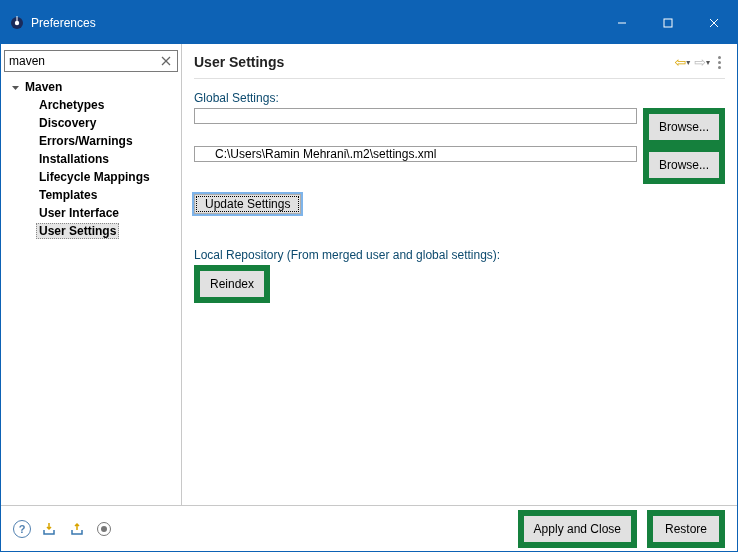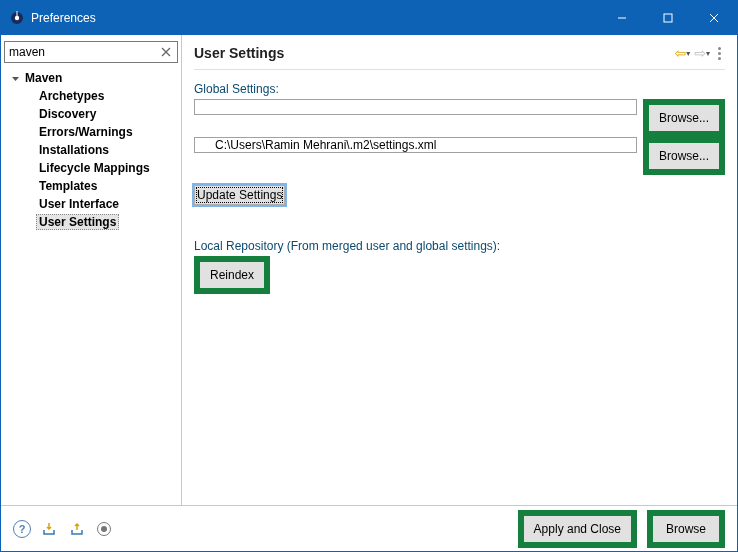--- a/index.html
+++ b/index.html
@@ -1,18 +1,18 @@
 <!DOCTYPE html>
 <html><head>
 <meta charset="utf-8">
 <style>
   * { box-sizing: border-box; margin: 0; padding: 0; font-family: "Segoe UI", Tahoma, sans-serif; font-size: 12px; }
   html, body { width: 738px; height: 552px; overflow: hidden; }
   .window { width: 738px; height: 552px; display: flex; flex-direction: column; border: 1px solid #0d62b5; background: #fff; }
-  .titlebar { height: 34px; background: #0d62b5; color: #fff; display: flex; align-items: center; padding: 0 0 0 8px; }
+  .titlebar { height: 43px; background: #0d62b5; color: #fff; display: flex; align-items: center; padding: 0 0 0 8px; }
   .titlebar-icon { width: 16px; height: 16px; margin-right: 6px; display:flex; align-items:center; justify-content:center;}
   .titlebar-title { flex: 1; font-size: 12px; }
   .titlebar-buttons { display: flex; height: 100%; }
   .titlebar-btn { width: 46px; height: 100%; display: flex; align-items: center; justify-content: center; color: #fff;}
   .titlebar-btn svg { stroke: #fff; }
   .body { flex: 1; display: flex; min-height: 0; }
   .sidebar { width: 181px; border-right: 1px solid #c8c8c8; display: flex; flex-direction: column; padding: 6px 3px 4px 3px; gap: 4px; }
   .search-wrap { position: relative; }
   .search { width: 100%; height: 22px; border: 1px solid #7a7a7a; padding: 1px 22px 1px 4px; font-size: 12px; outline: none; }
   .search-clear { position: absolute; right: 4px; top: 3px; width: 16px; height: 16px; display:flex; align-items:center; justify-content:center; color:#555;}
@@ -32,21 +32,21 @@
   .hdr-btn { display:flex; align-items:center; }
   .form { padding: 12px 12px 0 12px; }
   .form-label { margin-top: 8px; margin-bottom: 3px; color: #0c4a6e; }
   .form-label:first-child { margin-top: 0; }
   .row { display: flex; align-items: stretch; gap: 6px; }
   .text-input { flex: 1; height: 16px; border: 1px solid #a0a0a0; padding: 2px 20px; font-size: 12px; background:#fff;}
   .text-input.readonly { background:#fff; color:#333; }
   .btn { height: 38px; border: 6px solid #15803d; background: #e1e1e1; padding: 8px 10px; font-size: 12px; cursor: default; min-width: 64px; text-align:center; display:flex; align-items:center; justify-content:center;}
   .btn.wide { min-width: 78px; }
   .update-wrap { margin-top: 10px; display:inline-block;}
-  .update-btn { border: 1px solid #adadad; background: #e1e1e1; padding: 2px 2px; font-size: 12px; outline: 1px dotted #000; outline-offset: -3px; box-shadow: 0 0 0 2px #7eb4ea; display:inline-flex;}
+  .update-btn { border: 1px solid #adadad; background: #e1e1e1; padding: 2px 10px; font-size: 12px; outline: 1px dotted #000; outline-offset: -3px; box-shadow: 0 0 0 2px #7eb4ea; display:inline-flex;}
   .spacer-mid { flex: 1; }
   .lower-actions { display: flex; justify-content: flex-end; gap: 6px; padding: 8px 12px 12px 12px; }
   .footer { border-top: 1px solid #c8c8c8; height: 46px; display: flex; align-items: center; padding: 0 12px; gap: 10px; }
   .footer-icons { display:flex; gap:10px; align-items:center; flex:1;}
   .footer-icon { width:18px; height:18px; display:flex; align-items:center; justify-content:center; color:#4a6; }
   .footer-icon.help { color:#5080b0; border:1px solid #5080b0; border-radius:50%; font-size:11px; font-weight:bold;}
   .footer-icon.record { border:1.5px solid #777; border-radius:50%; width:14px; height:14px; }
   .footer-icon.record::after{ content:""; width:6px; height:6px; background:#777; border-radius:50%;}
   .underline-letter { text-decoration: underline; }
   .arrow-yellow { color:#d9a400; font-size:14px; }
@@ -197,16 +197,16 @@
       </div>
       <div class="footer-icon">
         <svg width="16" height="14" viewBox="0 0 16 14">
             <path d="M2 8 v4 h10 v-4" fill="none" stroke="#3a78b0" stroke-width="1.5"></path>
             <path d="M7 8 v-6 M5 4 l2 -2 l2 2" fill="none" stroke="#d9a400" stroke-width="1.5"></path>
           </svg>
       </div>
       <div class="footer-icon record"></div>
     </div>
     <div class="btn wide" style="min-width:108px;">Apply and Close</div>
-    <div class="btn wide">Browse</div>
+    <div class="btn wide">Restore</div>
   </div>
 
 </div>
 
 </body></html>

